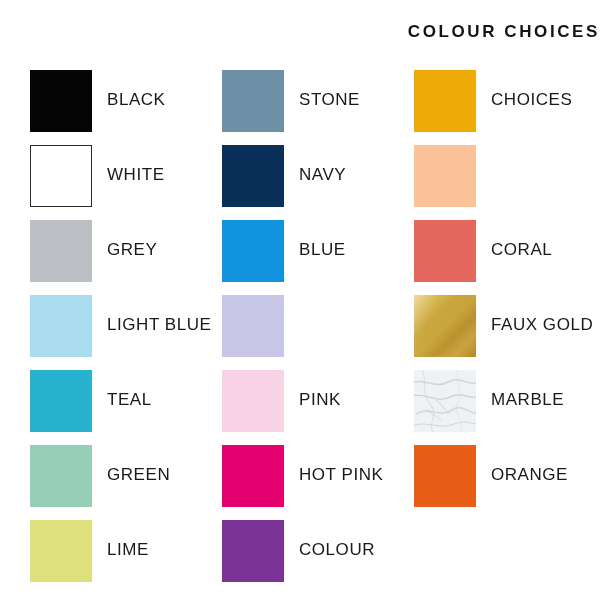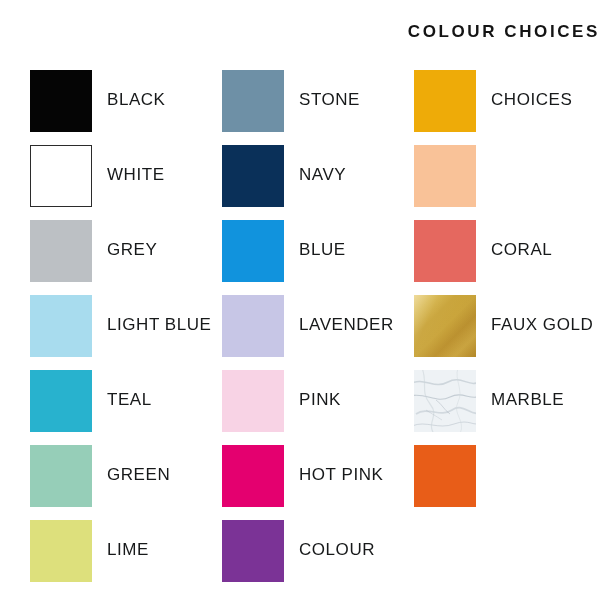--- a/index.html
+++ b/index.html
@@ -157,21 +157,20 @@
       <div class="swatch-row" data-name="swatch-row">
         <div class="swatch" data-name="colour-swatch-coral" title="CORAL" style="background: rgb(229, 104, 95);"></div>
         <div class="swatch-label" data-name="colour-label-coral">CORAL</div>
       </div>
       <div class="swatch-row" data-name="swatch-row">
         <div class="swatch" data-name="colour-swatch-light-blue" title="LIGHT BLUE" style="background: rgb(168, 220, 238);"></div>
         <div class="swatch-label" data-name="colour-label-light-blue">LIGHT BLUE</div>
       </div>
       <div class="swatch-row" data-name="swatch-row">
         <div class="swatch" data-name="colour-swatch-lavender" title="LAVENDER" style="background: rgb(199, 198, 230);"></div>
-        <div class="swatch-label" data-name="colour-label-lavender">LAVENDER</div>
       </div>
       <div class="swatch-row" data-name="swatch-row">
         <div class="swatch gold" data-name="colour-swatch-faux-gold" title="FAUX GOLD"></div>
         <div class="swatch-label" data-name="colour-label-faux-gold">FAUX GOLD</div>
       </div>
       <div class="swatch-row" data-name="swatch-row">
         <div class="swatch" data-name="colour-swatch-teal" title="TEAL" style="background: rgb(40, 178, 206);"></div>
         <div class="swatch-label" data-name="colour-label-teal">TEAL</div>
       </div>
       <div class="swatch-row" data-name="swatch-row">
@@ -197,20 +196,21 @@
       <div class="swatch-row" data-name="swatch-row">
         <div class="swatch" data-name="colour-swatch-green" title="GREEN" style="background: rgb(150, 206, 184);"></div>
         <div class="swatch-label" data-name="colour-label-green">GREEN</div>
       </div>
       <div class="swatch-row" data-name="swatch-row">
         <div class="swatch" data-name="colour-swatch-hot-pink" title="HOT PINK" style="background: rgb(228, 0, 111);"></div>
         <div class="swatch-label" data-name="colour-label-hot-pink">HOT PINK</div>
       </div>
       <div class="swatch-row" data-name="swatch-row">
         <div class="swatch" data-name="colour-swatch-orange" title="ORANGE" style="background: rgb(232, 93, 24);"></div>
+        <div class="swatch-label" data-name="colour-label-orange">ORANGE</div>
       </div>
       <div class="swatch-row" data-name="swatch-row">
         <div class="swatch" data-name="colour-swatch-lime" title="LIME" style="background: rgb(221, 224, 124);"></div>
         <div class="swatch-label" data-name="colour-label-lime">LIME</div>
       </div>
       <div class="swatch-row" data-name="swatch-row">
         <div class="swatch" data-name="colour-swatch-purple" title="PURPLE" style="background: rgb(123, 51, 150);"></div>
         <div class="swatch-label" data-name="colour-label-purple">COLOUR</div>
       </div>
     </div>

